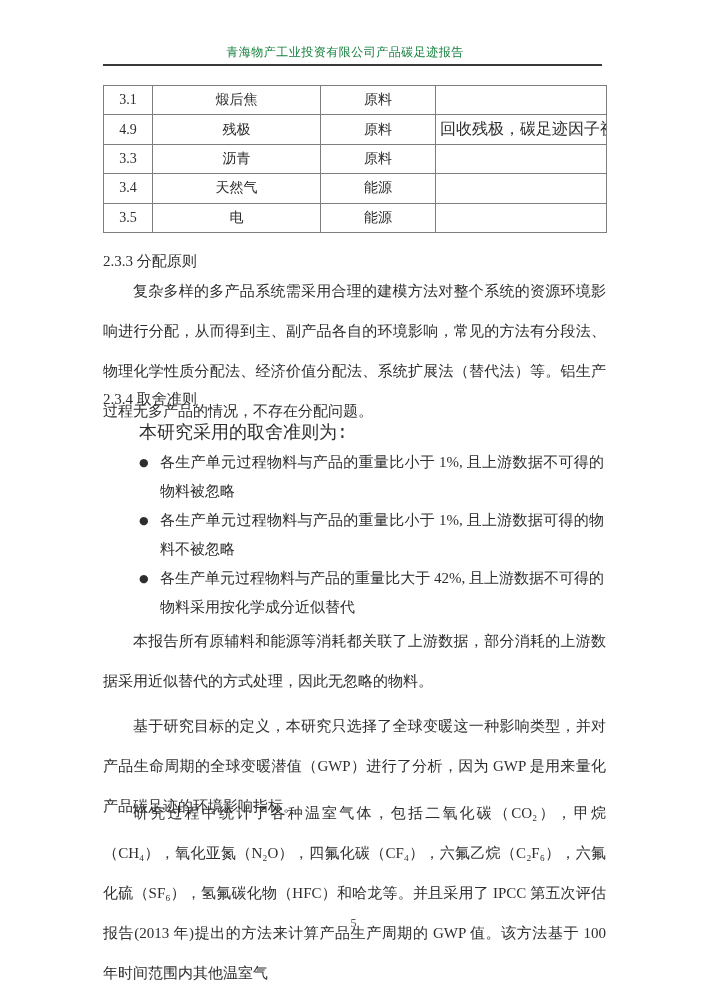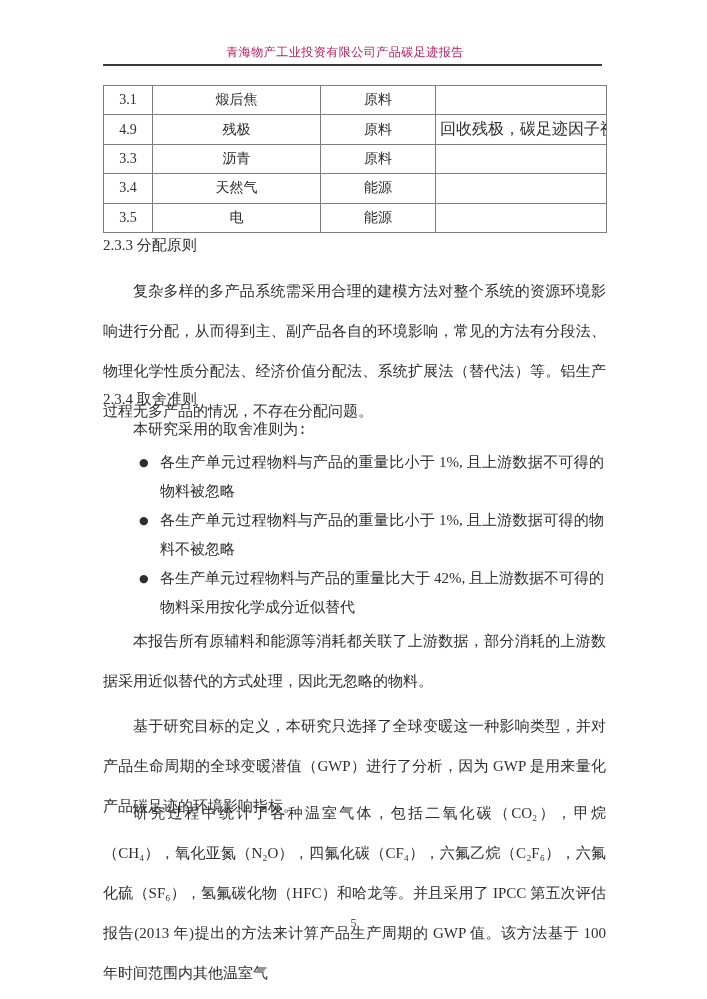--- a/index.html
+++ b/index.html
@@ -14,21 +14,21 @@
     color: #2e2e2e;
   }
   .header-title {
     position: absolute;
     top: 44px;
     left: 0;
     width: 690px;
     text-align: center;
     font-size: 12px;
     letter-spacing: 0.5px;
-    color: #be185d;
+    color: #15803d;
   }
   .header-rule {
     position: absolute;
     top: 64px;
     left: 103px;
     width: 499px;
     border-top: 2px solid #3a3a3a;
   }
   table.mat-table {
     position: absolute;
@@ -68,21 +68,21 @@
     font-size: 15px;
     line-height: 40px;
     text-align: justify;
     text-justify: inter-ideograph;
     text-indent: 2em;
   }
   .intro-line {
     position: absolute;
     left: 103px;
     width: 503px;
-    font-size: 15px;
+    font-size: 18px;
     text-indent: 2em;
     white-space: nowrap;
     font-family: Liberation Mono, monospace;
   }
   .bullet {
     position: absolute;
     left: 137px;
     width: 467px;
     padding-left: 23px;
     box-sizing: border-box;
@@ -151,21 +151,21 @@
       </tr>
       <tr>
         <td class="c1">3.5</td>
         <td class="c2">电</td>
         <td class="c3">能源</td>
         <td class="c4"></td>
       </tr>
     </tbody>
   </table>
 
-  <div class="heading" style="top:236px">2.3.3 分配原则</div>
+  <div class="heading" style="top:252px">2.3.3 分配原则</div>
   <div class="para" style="top:271px">复杂多样的多产品系统需采用合理的建模方法对整个系统的资源环境影响进行分配，从而得到主、副产品各自的环境影响，常见的方法有分段法、物理化学性质分配法、经济价值分配法、系统扩展法（替代法）等。铝生产过程无多产品的情况，不存在分配问题。</div>
 
   <div class="heading" style="top:390px">2.3.4 取舍准则</div>
   <div class="intro-line" style="top:420px">本研究采用的取舍准则为:</div>
 
   <div class="bullet" style="top:448px">
     <span class="dot">●</span>
     <span>各生产单元过程物料与产品的重量比小于 1%, 且上游数据不可得的物料被忽略</span>
   </div>
   <div class="bullet" style="top:506px">

